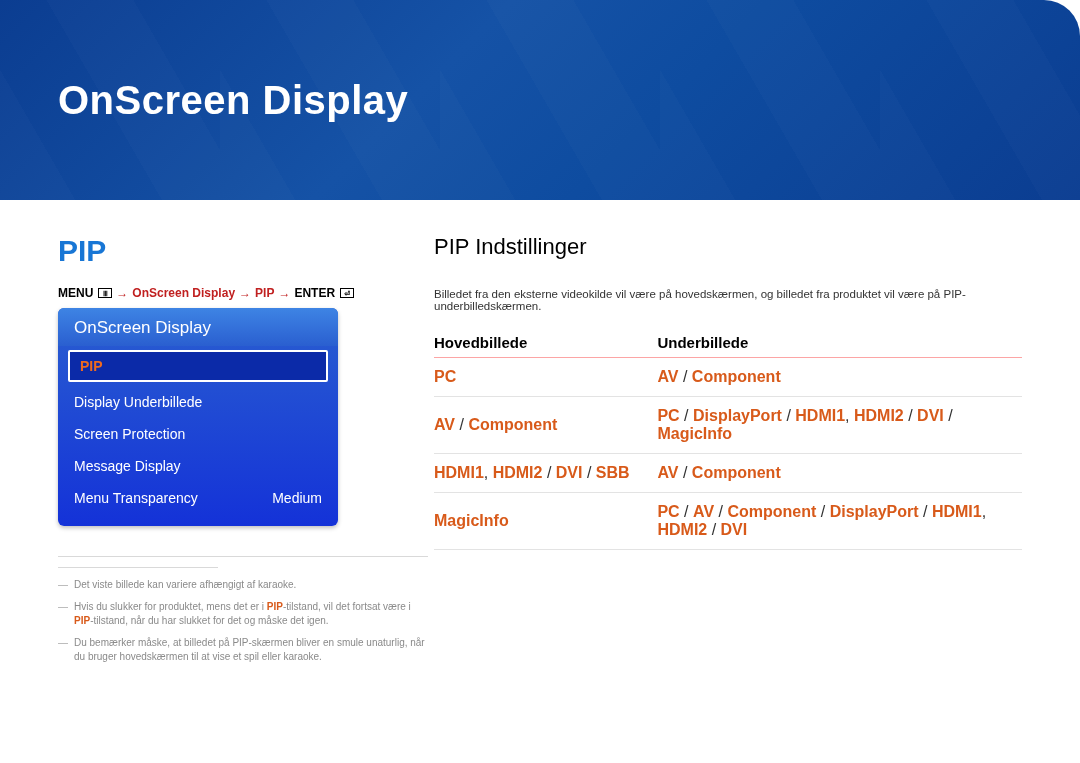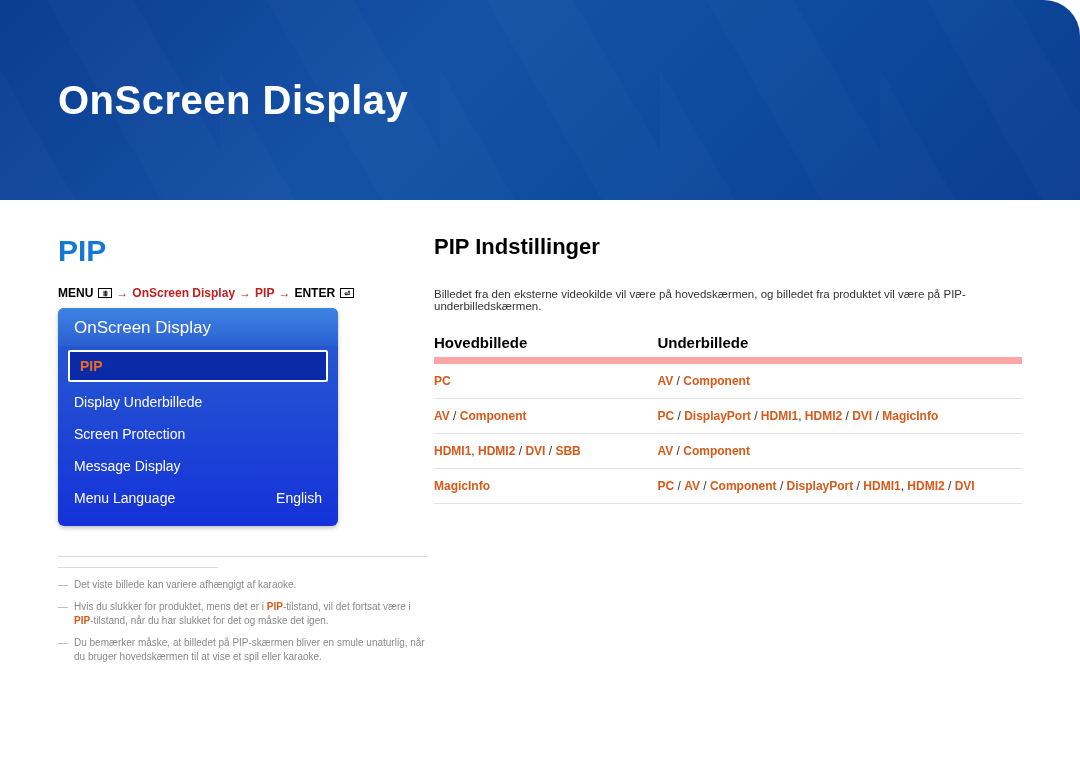--- a/index.html
+++ b/index.html
@@ -63,26 +63,26 @@
     border-radius: 2px;
     background: #0b2aa8;
     color: #ef6a1f;
     font-weight: 600;
   }
   .footnotes { margin-top: 30px; font-size: 10px; color: #8a8a8a; border-top: 1px solid #d9d9d9; padding-top: 10px; width: 370px;}
   .footnotes .rule { border: none; border-top: 1px solid #d9d9d9; width: 160px; margin-bottom: 10px; }
   .footnotes p { margin-bottom: 8px; display: flex; gap: 6px; line-height: 1.4; }
   .footnotes p::before { content: "―"; color:#aaa; }
   .footnotes .orange { color: #d85a1a; font-weight: 600; }
-  .right h2 { font-size: 22px; font-weight: 700; color: #000; margin-bottom: 10px; }
+  .right h2 { font-size: 22px; font-weight: 400; color: #000; margin-bottom: 10px; }
   .intro { font-size: 11.5px; color: #333; margin-bottom: 22px; margin-top: 28px; }
   .table { width: 100%; border-collapse: collapse; }
-  .th { font-size: 15px; font-weight: 700; color: #000; text-align: left; padding-bottom: 6px; border-bottom: 7px solid #fca5a5; }
+  .th { font-size: 15px; font-weight: 700; color: #000; text-align: left; padding-bottom: 6px; border-bottom: 1px solid #fca5a5; }
   .tr { border-bottom: 1px solid #e3e3e3; }
-  .td { padding: 10px 0; font-size: 12px; font-weight: 700; color: #d85a1a; }
+  .td { padding: 10px 0; font-size: 16px; font-weight: 700; color: #d85a1a; }
   .td .sep { color: #333; font-weight: 400; }
 </style>
 </head>
 <body>
 
 <div class="page">
   <div class="header">
     <h1>OnScreen Display</h1>
   </div>
 
@@ -111,22 +111,22 @@
             <div class="osd-item">
               <span>Display Underbillede</span>
             </div>
             <div class="osd-item">
               <span>Screen Protection</span>
             </div>
             <div class="osd-item">
               <span>Message Display</span>
             </div>
             <div class="osd-item">
-              <span>Menu Language</span>
-              <span>English</span>
+              <span>Menu Transparency</span>
+              <span>Medium</span>
             </div>
           </div>
       </div>
 
       <div class="footnotes">
         <hr class="rule">
         <p>
             <span>Det viste billede kan variere afhængigt af karaoke.</span>
           </p>
         <p>

